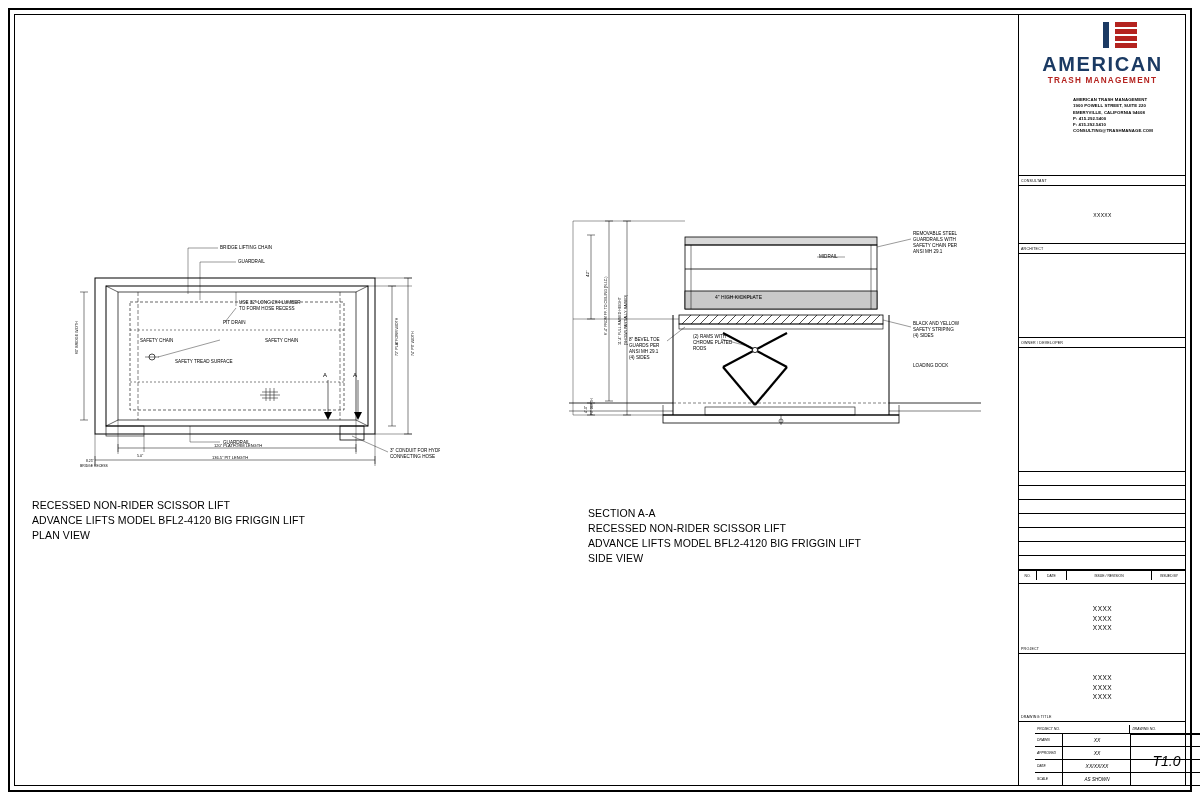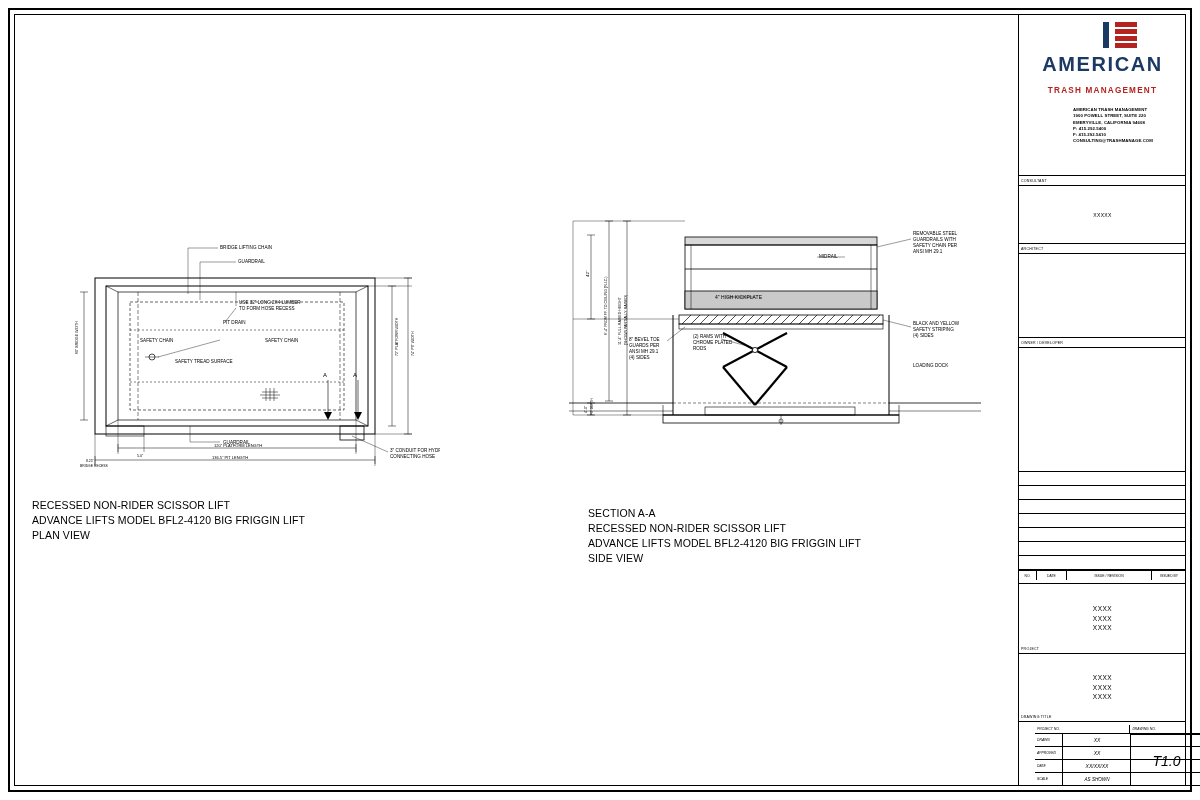--- a/index.html
+++ b/index.html
@@ -17,21 +17,21 @@
   
   #logo-cell{height:162px;border-bottom:1px solid #000;display:flex;flex-direction:column;align-items:center;justify-content:flex-start;padding-top:8px;box-sizing:border-box;}
   .logo-mark{width:34px;height:26px;position:relative;margin-bottom:6px;margin-left:34px;}
   .logo-mark .bar{position:absolute;right:0;height:5px;background:#b4231f;}
   .logo-mark .bar.b1{top:0;width:22px;}
   .logo-mark .bar.b2{top:7px;width:22px;}
   .logo-mark .bar.b3{top:14px;width:22px;}
   .logo-mark .bar.b4{top:21px;width:22px;}
   .logo-mark .pole{position:absolute;left:0;top:0;width:6px;height:26px;background:#1b3a63;}
   .logo-american{font-size:20px;font-weight:bold;letter-spacing:1.6px;color:#1b3a63;line-height:1;}
-  .logo-trash{font-size:8.2px;font-weight:bold;letter-spacing:1.2px;color:#b4231f;margin-top:13px;line-height:1;}
+  .logo-trash{font-size:8.2px;font-weight:bold;letter-spacing:1.2px;color:#b4231f;margin-top:3px;line-height:1;}
   .addr{margin-top:12px;font-size:4.3px;line-height:1.45;font-weight:bold;letter-spacing:.1px;text-align:left;width:100%;padding-left:54px;box-sizing:border-box;}
 
   .xxxxx{font-size:5px;letter-spacing:.4px;}
   .stack-x{font-size:6.5px;line-height:1.5;letter-spacing:.5px;text-align:center;}
 
   
   #rev-cell{height:112px;position:relative;box-sizing:border-box;border-bottom:1px solid #000;}
   #rev-cell .rrow{height:14px;border-bottom:1px solid #000;box-sizing:border-box;}
   #rev-cell .rrow:last-child{border-bottom:none;}
   #rev-head{display:flex;height:9px;border-top:1px solid #000;font-size:3.4px;align-items:center;}

